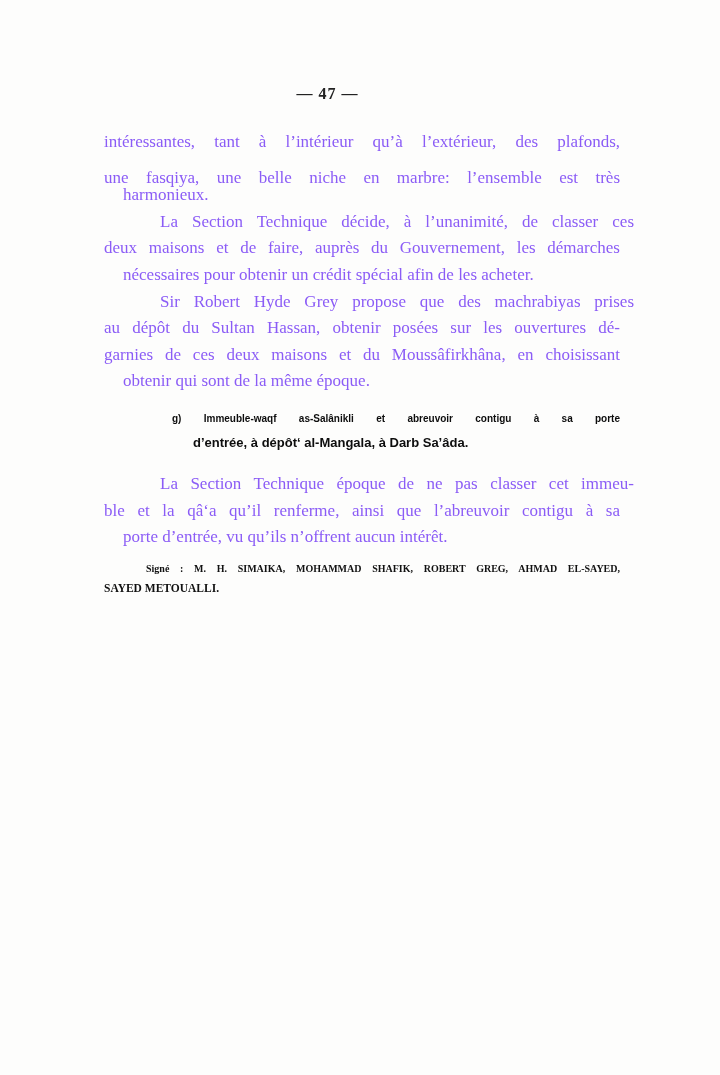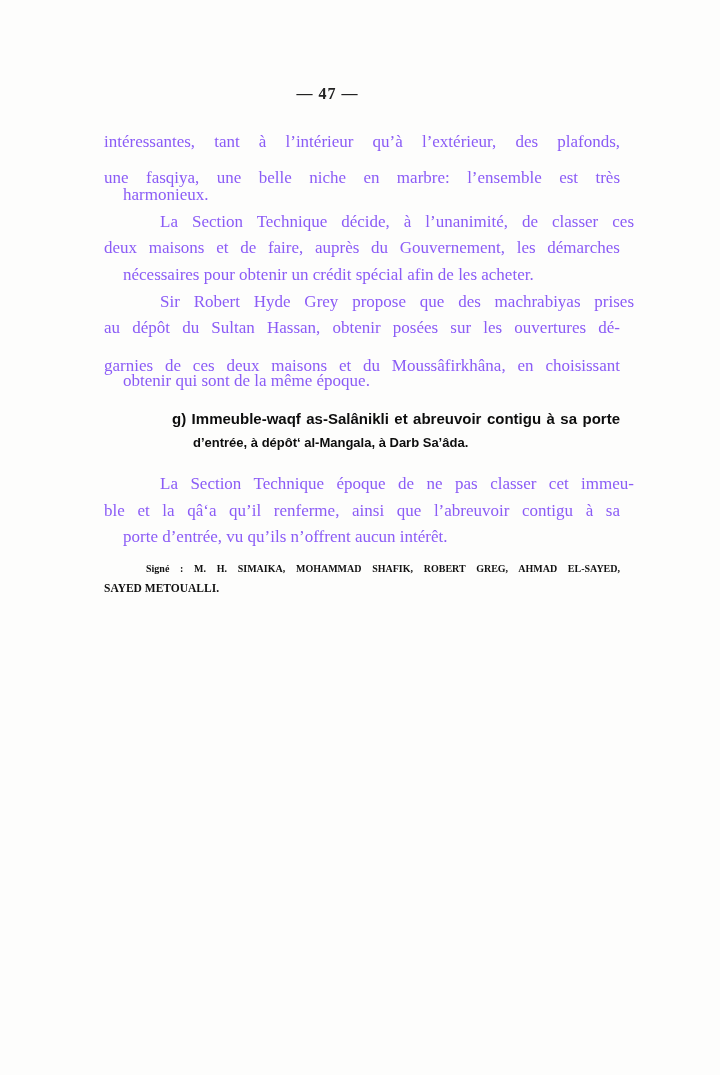--- a/index.html
+++ b/index.html
@@ -56,21 +56,21 @@
     font-size: 16px;
     font-weight: 700;
     letter-spacing: 1px;
     color: #222;
   }
   
   .ln.head1 {
     left: 172px;
     width: 448px;
     font-family: "Liberation Sans", "DejaVu Sans", sans-serif;
-    font-size: 15px;
+    font-size: 10px;
     font-weight: 700;
     color: #0d0d0d;
     text-align: justify;
     text-align-last: justify;
   }
   .ln.head2 {
     left: 193px;
     width: 430px;
     font-family: "Liberation Sans", "DejaVu Sans", sans-serif;
     font-size: 13px;
@@ -115,21 +115,21 @@
 
   <div>
     <div class="ln indent" style="top:211px">La Section Technique décide, à l’unanimité, de classer ces</div>
     <div class="ln full" style="top:237px">deux maisons et de faire, auprès du Gouvernement, les démarches</div>
     <div class="ln last" style="top:264px">nécessaires pour obtenir un crédit spécial afin de les acheter.</div>
   </div>
 
   <div>
     <div class="ln indent" style="top:291px">Sir Robert Hyde Grey propose que des machrabiyas prises</div>
     <div class="ln full" style="top:317px">au dépôt du Sultan Hassan, obtenir posées sur les ouvertures dé-</div>
-    <div class="ln full" style="top:355px">garnies de ces deux maisons et du Moussâfirkhâna, en choisissant</div>
+    <div class="ln full" style="top:344px">garnies de ces deux maisons et du Moussâfirkhâna, en choisissant</div>
     <div class="ln last" style="top:370px">obtenir qui sont de la même époque.</div>
   </div>
 
   <div>
     <div class="ln head1" style="top:408px">g) Immeuble-waqf as-Salânikli et abreuvoir contigu à sa porte</div>
     <div class="ln head2" style="top:432px">d’entrée, à dépôt‘ al-Mangala, à Darb Sa’âda.</div>
   </div>
 
   <div>
     <div class="ln indent" style="top:473px">La Section Technique époque de ne pas classer cet immeu-</div>

